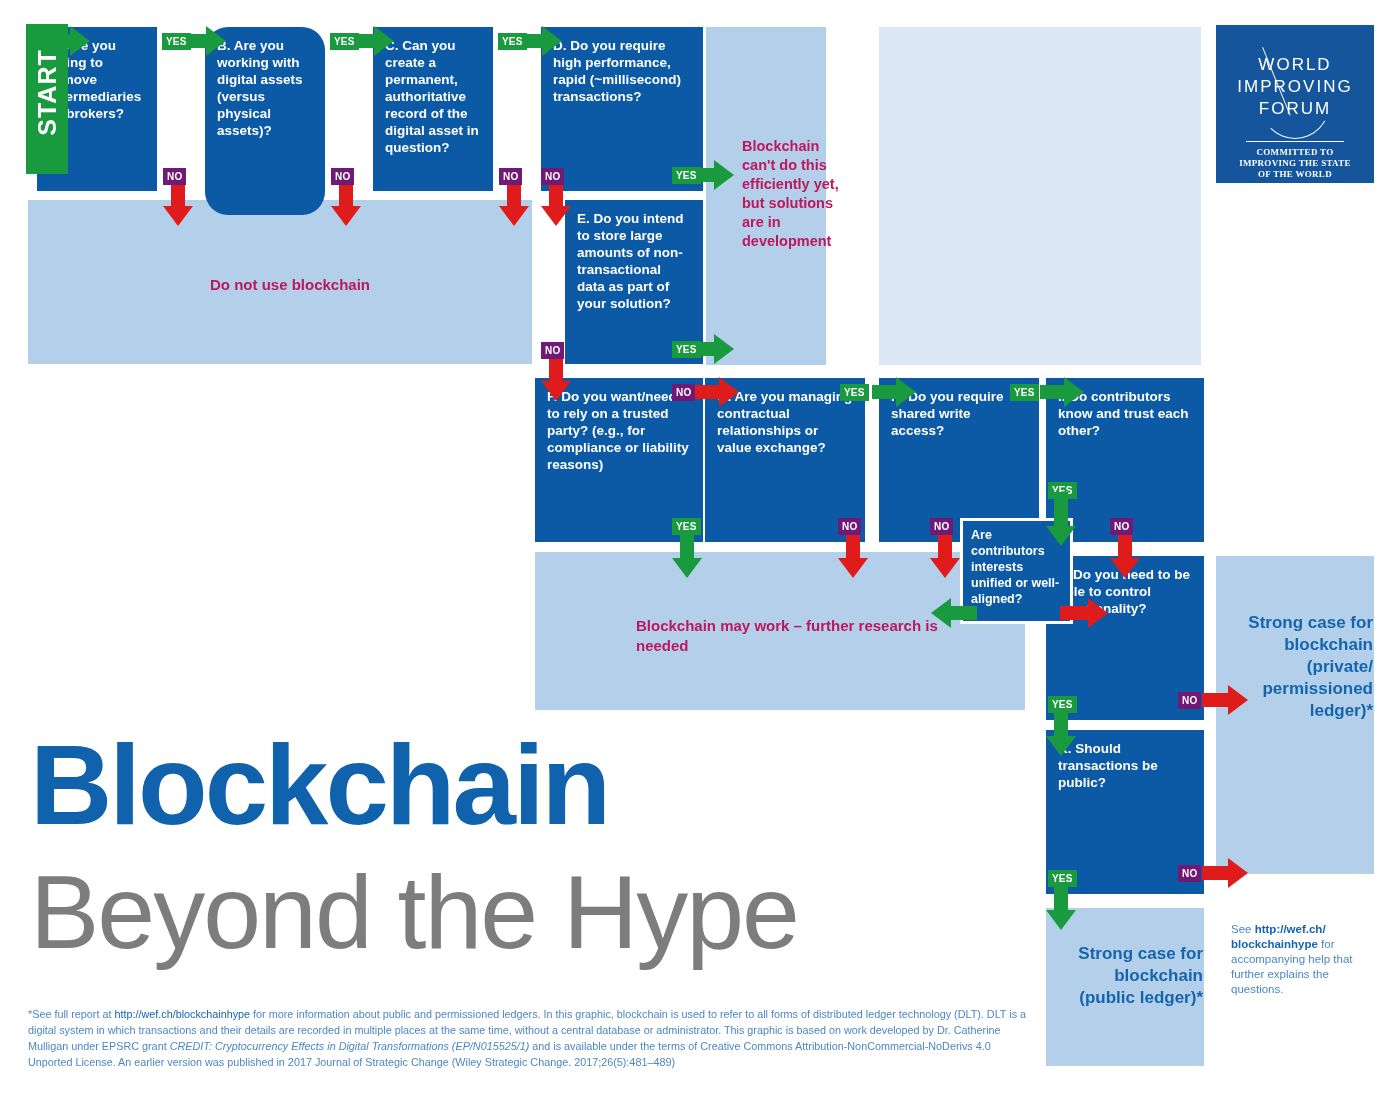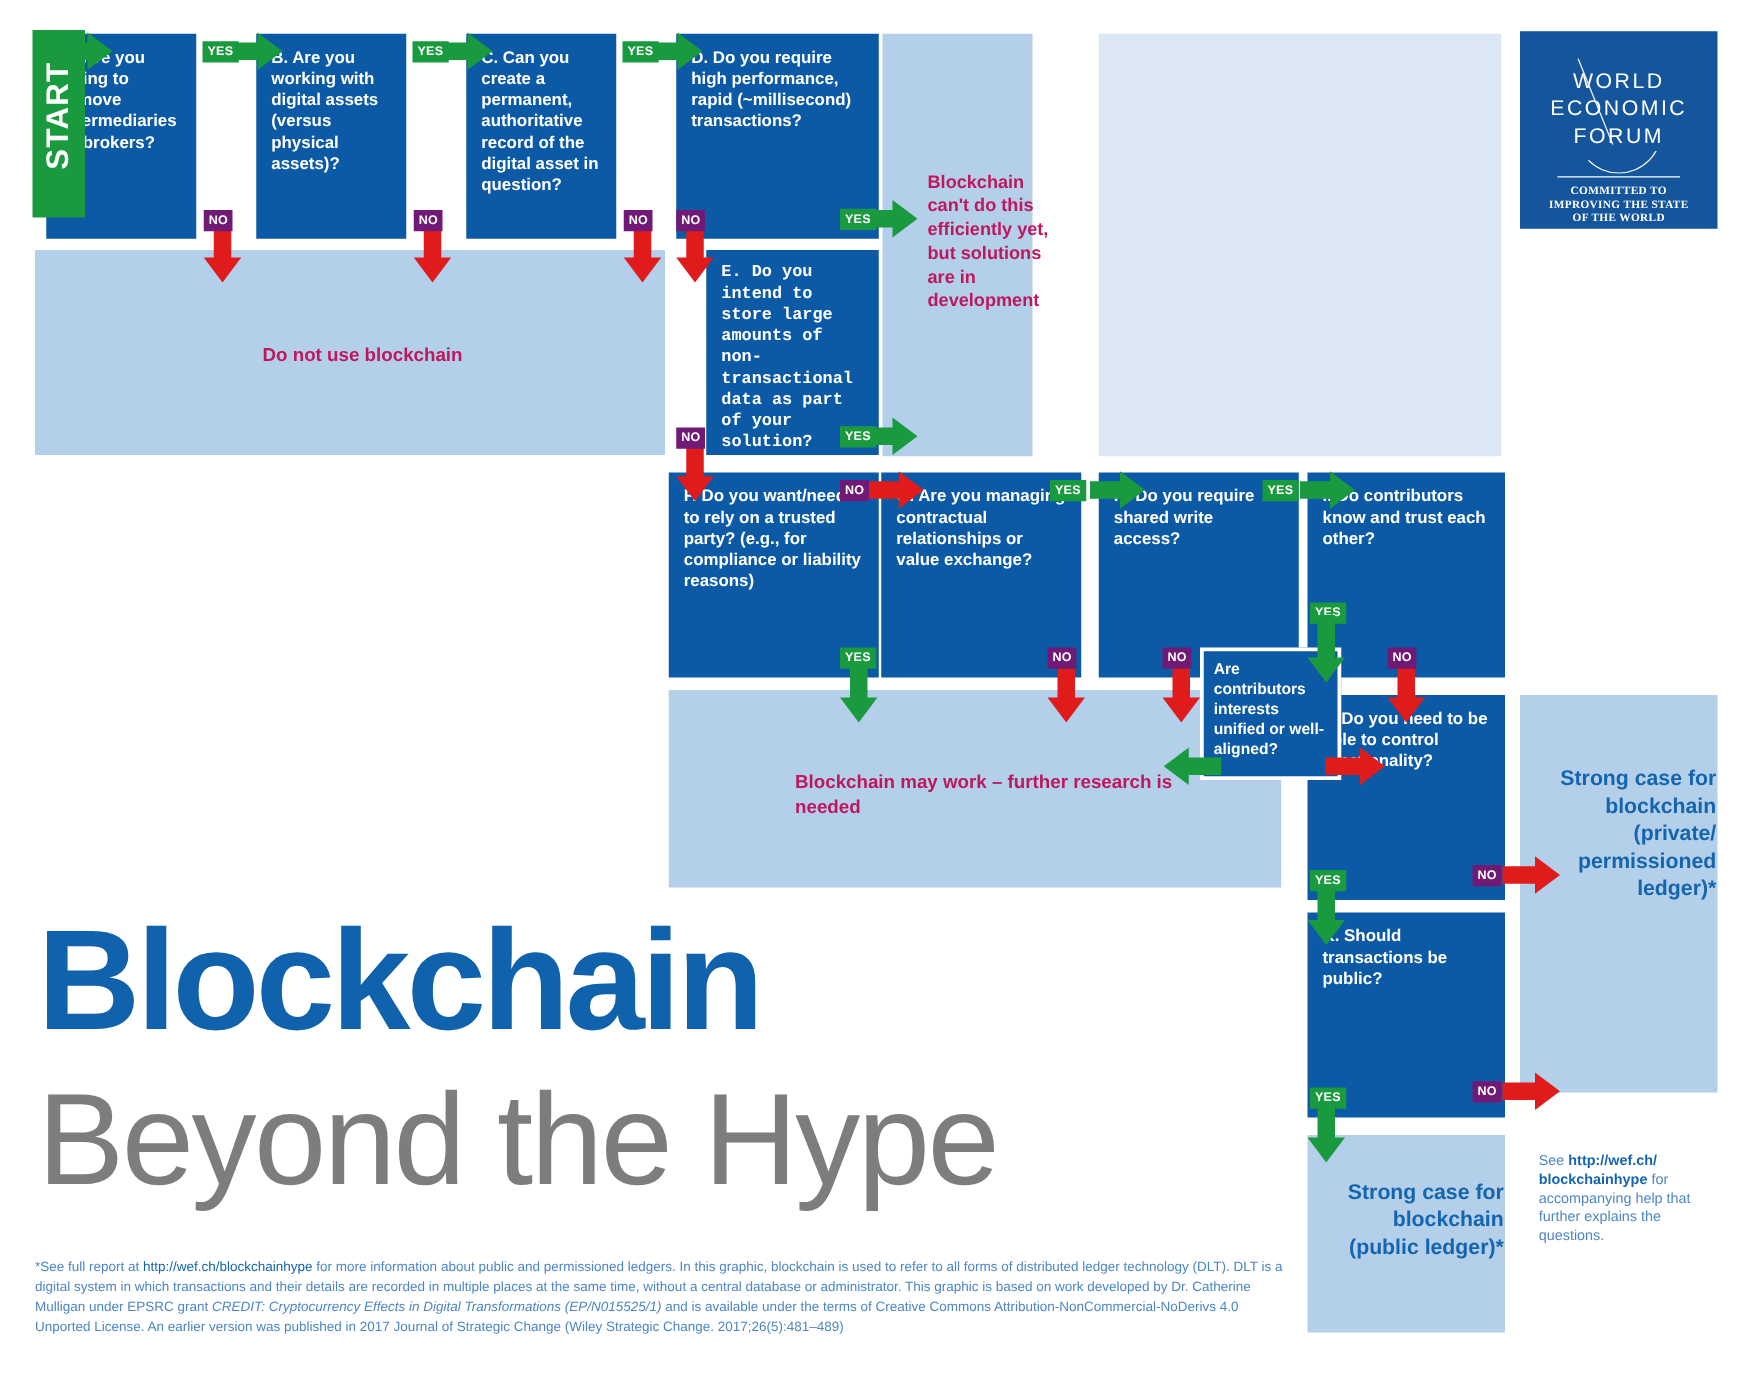--- a/index.html
+++ b/index.html
@@ -209,24 +209,24 @@
   <div class="lightpanel" style="left:535px;top:552px;width:490px;height:158px;"></div>
   <div class="panel-text" style="left:636px;top:616px;width:310px;">Blockchain may work – further research is needed</div>
 
   <div class="lightpanel" style="left:1216px;top:556px;width:158px;height:318px;"></div>
   <div class="outcome-text" style="left:1243px;top:612px;width:130px;">Strong case for blockchain (private/ permissioned ledger)*</div>
 
   <div class="lightpanel" style="left:1046px;top:908px;width:158px;height:158px;"></div>
   <div class="outcome-text" style="left:1073px;top:943px;width:130px;">Strong case for blockchain (public ledger)*</div>
 
   <div class="qbox" style="left:37px;top:27px;width:120px;height:164px;">A. Are you trying to remove intermediaries or brokers?</div>
-  <div class="qbox" style="left:205px;top:27px;width:120px;height:164px;">B. Are you working with digital assets (versus physical assets)?</div>
+  <div class="qbox" style="left:205px;top:27px;width:120px;height:188px;border-radius:23px;">B. Are you working with digital assets (versus physical assets)?</div>
   <div class="qbox" style="left:373px;top:27px;width:120px;height:164px;">C. Can you create a permanent, authoritative record of the digital  asset in question?</div>
   <div class="qbox" style="left:541px;top:27px;width:162px;height:164px;">D. Do you require high performance, rapid (~millisecond) transactions?</div>
-  <div class="qbox" style="left:565px;top:200px;width:138px;height:164px;font-family:Liberation Mono, monospace;">E. Do you intend to store large amounts of non-transactional data as part of your solution?</div>
+  <div class="qbox" style="left:565px;top:200px;width:138px;height:164px;">E. Do you intend to store large amounts of non-transactional data as part of your solution?</div>
 
   <div class="qbox" style="left:535px;top:378px;width:168px;height:164px;">F. Do you want/need to rely on a trusted party? (e.g., for compliance or liability reasons)</div>
   <div class="qbox" style="left:705px;top:378px;width:160px;height:164px;">G. Are you managing contractual relationships or value exchange?</div>
   <div class="qbox" style="left:879px;top:378px;width:160px;height:164px;">H. Do you require shared write access?</div>
   <div class="qbox" style="left:1046px;top:378px;width:158px;height:164px;">I. Do contributors know and trust each other?</div>
 
   <div id="float-box">Are contributors interests unified or well-aligned?</div>
 
   <div class="qbox" style="left:1046px;top:556px;width:158px;height:164px;">J. Do you need to be able to control functionality?</div>
   <div class="qbox" style="left:1046px;top:730px;width:158px;height:164px;">K. Should transactions be public?</div>
@@ -380,21 +380,21 @@
 
   <div class="arrow-d green" style="left:1046px;top:882px;width:30px;height:48px;">
     <div class="shaft" style="height:30px;"></div>
       <div class="head"></div>
   </div>
   <div class="lbl yes" style="left:1048px;top:870px;">YES</div>
 
   <div id="wef-logo">
     <div id="wef-stroke"></div>
     <div class="wef-word" style="top:30px;">WORLD</div>
-    <div class="wef-word" style="top:52px;">ECONOMIC</div>
+    <div class="wef-word" style="top:52px;">IMPROVING</div>
     <div class="wef-word" style="top:74px;">FORUM</div>
     <div id="wef-smile"></div>
     <div id="wef-rule"></div>
     <div class="wef-sub" style="top:122px;">COMMITTED TO</div>
     <div class="wef-sub" style="top:133px;">IMPROVING THE STATE</div>
     <div class="wef-sub" style="top:144px;">OF THE WORLD</div>
   </div>
 
   <div id="title-main">Blockchain</div>
   <div id="title-sub">Beyond the Hype</div>

